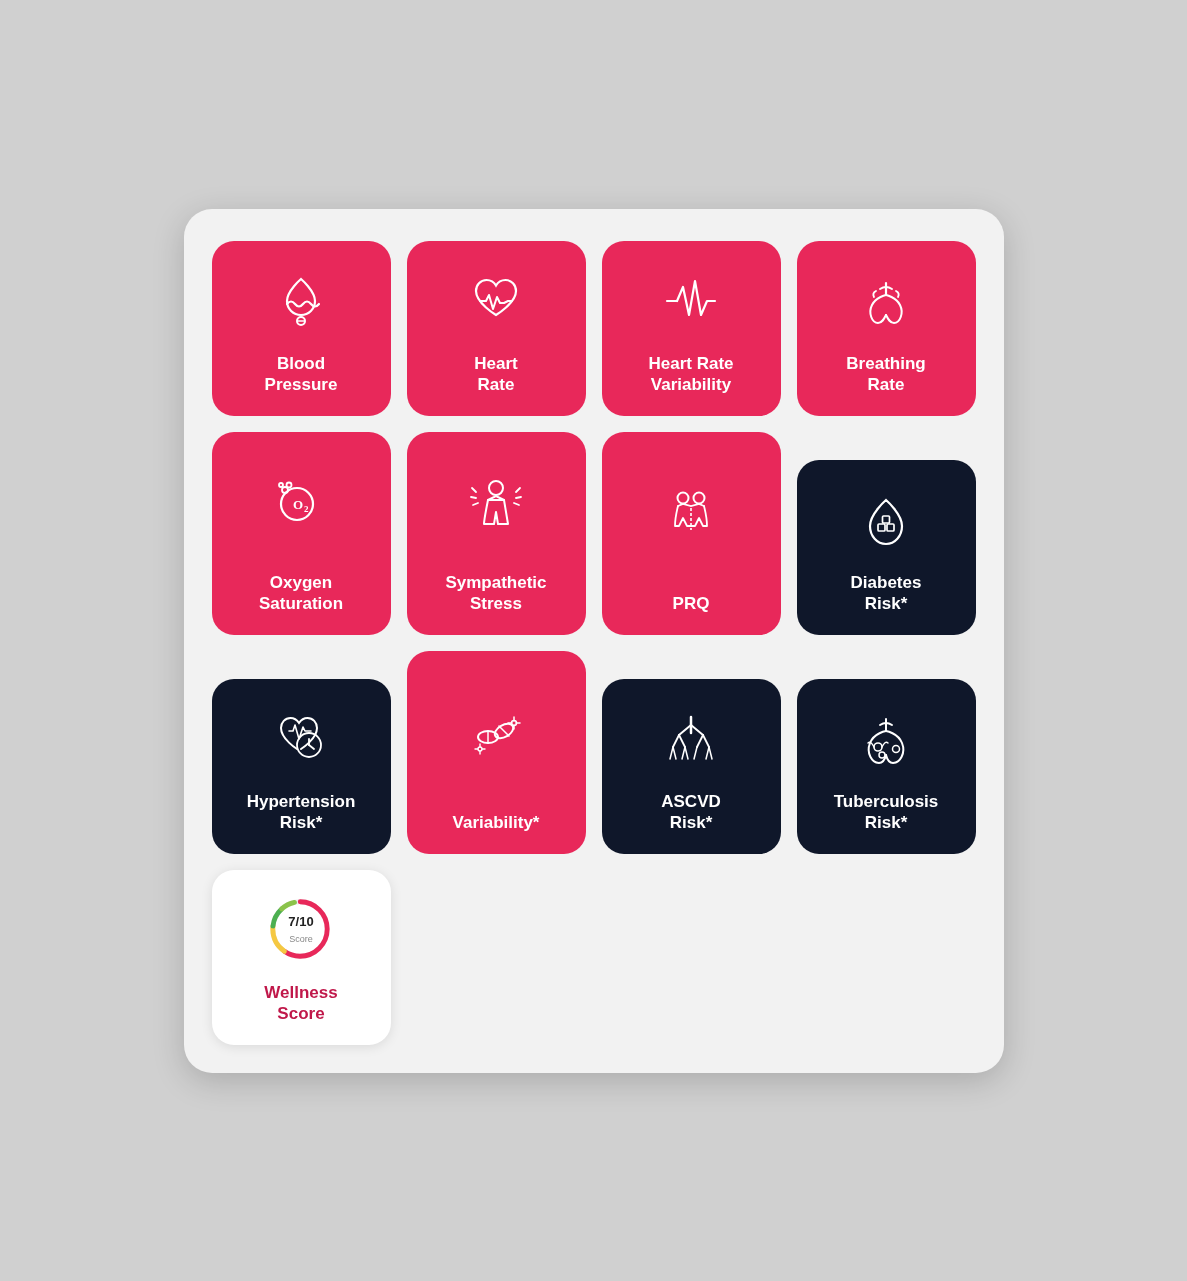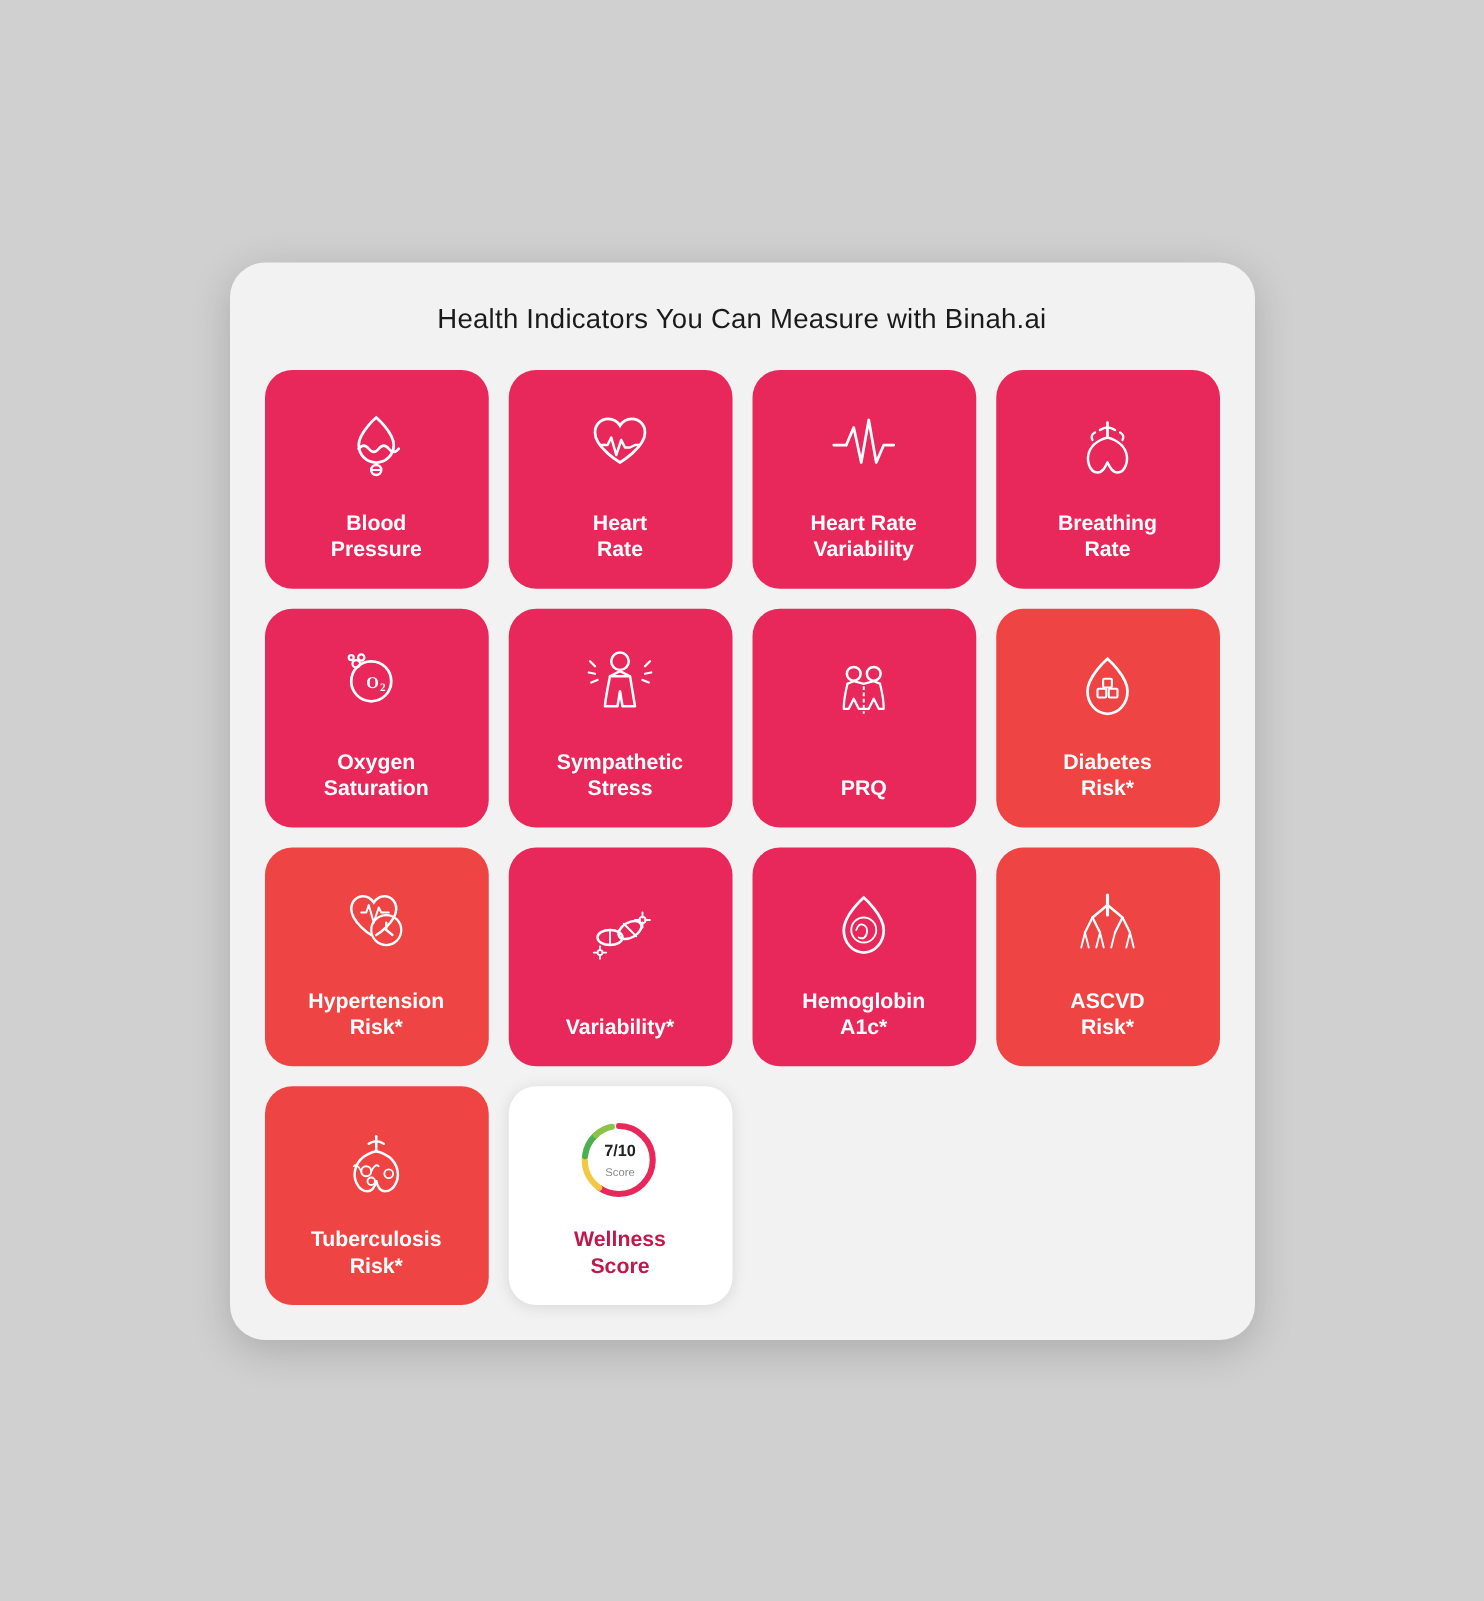--- a/index.html
+++ b/index.html
@@ -36,21 +36,21 @@
       display: flex;
       flex-direction: column;
       align-items: center;
       justify-content: flex-end;
       padding: 18px 10px 20px;
       min-height: 175px;
       cursor: pointer;
       transition: transform 0.1s;
     }
     .tile-pink { background: #e8285a; }
-    .tile-blue { background: #ef4444; }
+    .tile-blue { background: #0f172a; margin-top: 28px; }
     .tile-white {
       background: #ffffff;
       box-shadow: 0 2px 12px rgba(0,0,0,0.10);
     }
     .tile-icon {
       flex: 1;
       display: flex;
       align-items: center;
       justify-content: center;
       margin-bottom: 10px;
@@ -88,21 +88,20 @@
     .wellness-sub {
       font-size: 9px;
       font-weight: 400;
       color: #888;
     }
   </style>
 </head>
 <body>
 
 <div class="card-container">
-  <div class="page-title">Health Indicators You Can Measure with Binah.ai</div>
   <div class="grid">
 
     <div class="tile tile-pink">
       <div class="tile-icon">
         <svg viewBox="0 0 68 68" fill="none" xmlns="http://www.w3.org/2000/svg">
           <path d="M34 12 C34 12 20 24 20 34 C20 42 26.3 48 34 48 C41.7 48 48 42 48 34 C48 24 34 12 34 12Z" stroke="white" stroke-width="2.2" fill="none"></path>
           <path d="M20 37 Q24 32 28 37 Q32 42 36 37 Q40 32 44 37 Q48 42 52 37" stroke="white" stroke-width="2.2" fill="none" stroke-linecap="round"></path>
           <circle cx="34" cy="54" r="4" stroke="white" stroke-width="2" fill="none"></circle>
           <line x1="30" y1="54" x2="38" y2="54" stroke="white" stroke-width="1.5"></line>
         </svg>
@@ -238,31 +237,20 @@
           <circle cx="18" cy="48" r="2" stroke="white" stroke-width="1.4" fill="none"></circle>
           <line x1="18" y1="43" x2="18" y2="46" stroke="white" stroke-width="1.4" stroke-linecap="round"></line>
           <line x1="18" y1="50" x2="18" y2="53" stroke="white" stroke-width="1.4" stroke-linecap="round"></line>
           <line x1="13" y1="48" x2="16" y2="48" stroke="white" stroke-width="1.4" stroke-linecap="round"></line>
           <line x1="20" y1="48" x2="23" y2="48" stroke="white" stroke-width="1.4" stroke-linecap="round"></line>
         </svg>
       </div>
       <div class="tile-label">Variability*</div>
     </div>
 
-    <div class="tile tile-pink">
-      <div class="tile-icon">
-        <svg viewBox="0 0 68 68" fill="none" xmlns="http://www.w3.org/2000/svg">
-          <path d="M34 14 C34 14 18 28 18 40 C18 50 25 58 34 58 C43 58 50 50 50 40 C50 28 34 14 34 14Z" stroke="white" stroke-width="2.2" fill="none"></path>
-
-          <circle cx="34" cy="40" r="10" stroke="white" stroke-width="1.5" fill="none"></circle>
-          <path d="M28 40 Q30 34 34 36 Q38 38 36 44 Q34 48 30 46" stroke="white" stroke-width="1.5" fill="none" stroke-linecap="round"></path>
-        </svg>
-      </div>
-      <div class="tile-label">Hemoglobin<br>A1c*</div>
-    </div>
 
     <div class="tile tile-blue">
       <div class="tile-icon">
         <svg viewBox="0 0 68 68" fill="none" xmlns="http://www.w3.org/2000/svg">
 
           <line x1="34" y1="12" x2="34" y2="28" stroke="white" stroke-width="2.5" stroke-linecap="round"></line>
           <line x1="34" y1="20" x2="22" y2="30" stroke="white" stroke-width="2" stroke-linecap="round"></line>
           <line x1="34" y1="20" x2="46" y2="30" stroke="white" stroke-width="2" stroke-linecap="round"></line>
           <line x1="22" y1="30" x2="16" y2="42" stroke="white" stroke-width="1.8" stroke-linecap="round"></line>
           <line x1="22" y1="30" x2="28" y2="42" stroke="white" stroke-width="1.8" stroke-linecap="round"></line>

